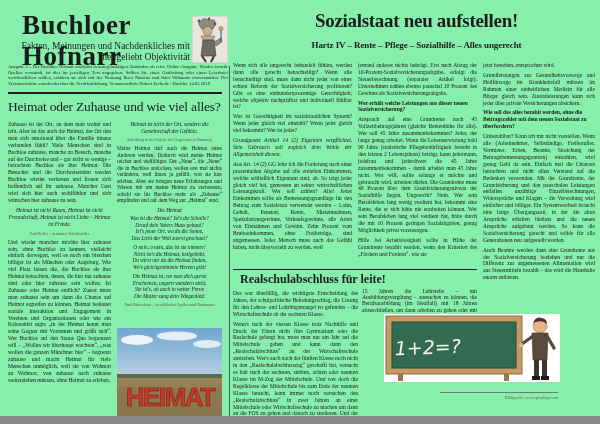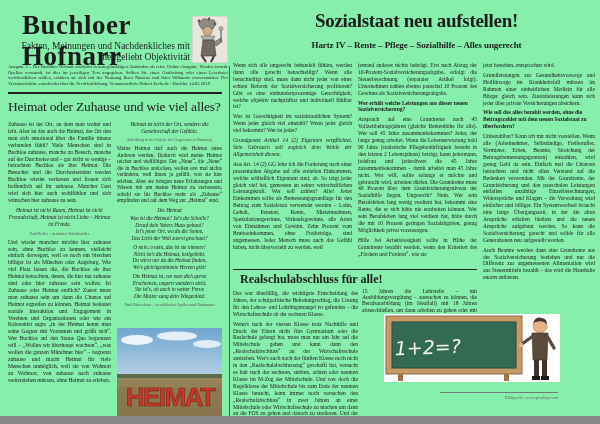--- a/index.html
+++ b/index.html
@@ -131,21 +131,21 @@
 
   <div class="abs col just body-text" style="left:483px;top:62px;width:112px;height:250px;">
     <p>jetzt bestehen, entsprochen wird.</p>
     <p>Grundleistungen zur Gesundheitsvorsorge und Heilfürsorge im Krankheitsfall müssen im Rahmen einer einheitlichen Medizin für alle Bürger gleich sein. Zusatzleistungen kann sich jeder über private Versicherungen absichern.</p>
     <p class="boldhead">Wie soll das alles bezahlt werden, ohne die Beitragszahler mit dem neuen Sozialstaat zu überfordern?</p>
     <p>Unbezahlbar? Kann ich mir nicht vorstellen. Wenn alle (Arbeitnehmer, Selbständige, Freiberufler, Vermieter, Erben, Beamte, Streichung der Beitragsbemessungsgrenzen) einzahlen, wird genug Geld da sein. Einfach mal die Chancen betrachten und nicht allen Verstand auf die Bedenken verwenden. Mit der Grundrente, der Grundsicherung und den pauschalen Leistungen entfallen unzählige Einzelberechnungen, Widersprüche und Klagen – die Verwaltung wird einfacher und billiger. Ein Systemwechsel braucht eine lange Übergangszeit, in der die alten Ansprüche erhalten bleiben und die neuen Ansprüche aufgebaut werden. So kann die Sozialversicherung gerecht und solide für alle Generationen neu aufgestellt werden.</p>
     <p>Auch Beamte werden dann eine Grundrente aus der Sozialversicherung beziehen und nur die Differenz zur angemessenen Alimentation wird aus Steuermitteln bezahlt – das wird die Haushalte enorm entlasten.</p>
   </div>
 
   <div class="abs rule" style="left:233px;top:269px;width:244px;height:1px;"></div>
-  <div class="abs real-headline" style="left:240px;top:272px;width:237px;">Realschulabschluss für alle!</div>
+  <div class="abs real-headline" style="left:240px;top:272px;width:237px;">Realschulabschluss für leite!</div>
 
   <div class="abs col just body-text" style="left:233px;top:290px;width:125px;height:134px;">
     <p>Das war überfällig, die wichtigste Entscheidung des Jahres, der schulpolitische Befreiungsschlag, die Lösung für den Lehrer- und Lehrlingsmangel ist gefunden – die Wirtschaftsschule ab der sechsten Klasse.</p>
     <p>Wenn's nach der vierten Klasse trotz Nachhilfe und Druck der Eltern nicht fürs Gymnasium oder die Realschule gelangt hat, muss man nur ein Jahr auf die Mittelschule gehen und kann dann den „Realschulabschluss“ an der Wirtschaftsschule anstreben. Wer's auch nach der fünften Klasse noch nicht in den „Realschulabschlusszug“ geschafft hat, versucht es halt nach der sechsten, siebten, achten oder neunten Klasse im M-Zug der Mittelschule. Und wer doch die Regelklasse der Mittelschule bis zum Ende der neunten Klasse besucht, kann immer noch versuchen den „Realschulabschluss“ in zwei Jahren an einer Mittelschule oder Wirtschaftsschule zu machen um dann an die FOS zu gehen und danach zu studieren. Und der Rest? Die jungen Menschen ohne Realschulabschluss oder Abitur? Alles Versager? Looser? Blödhuben und – mädchen? Ja! So blöd, sich mit</p>
   </div>
 
   <div class="abs col just body-text" style="left:362px;top:288px;width:115px;height:26px;line-height:6.2px;">
     <p>15 Jahren die Lehrstelle – mit Ausbildungsvergütung – aussuchen zu können, die Berufsausbildung (im Idealfall) mit 18 Jahren abzuschließen, um dann arbeiten zu gehen oder mit 21 Jahren den Meister zu machen. Mit 27 Jahren und guter Arbeit schon mal 200000 Euro verdient zu haben, während Andere Bafög zurückzahlen.</p>
   </div>
 

